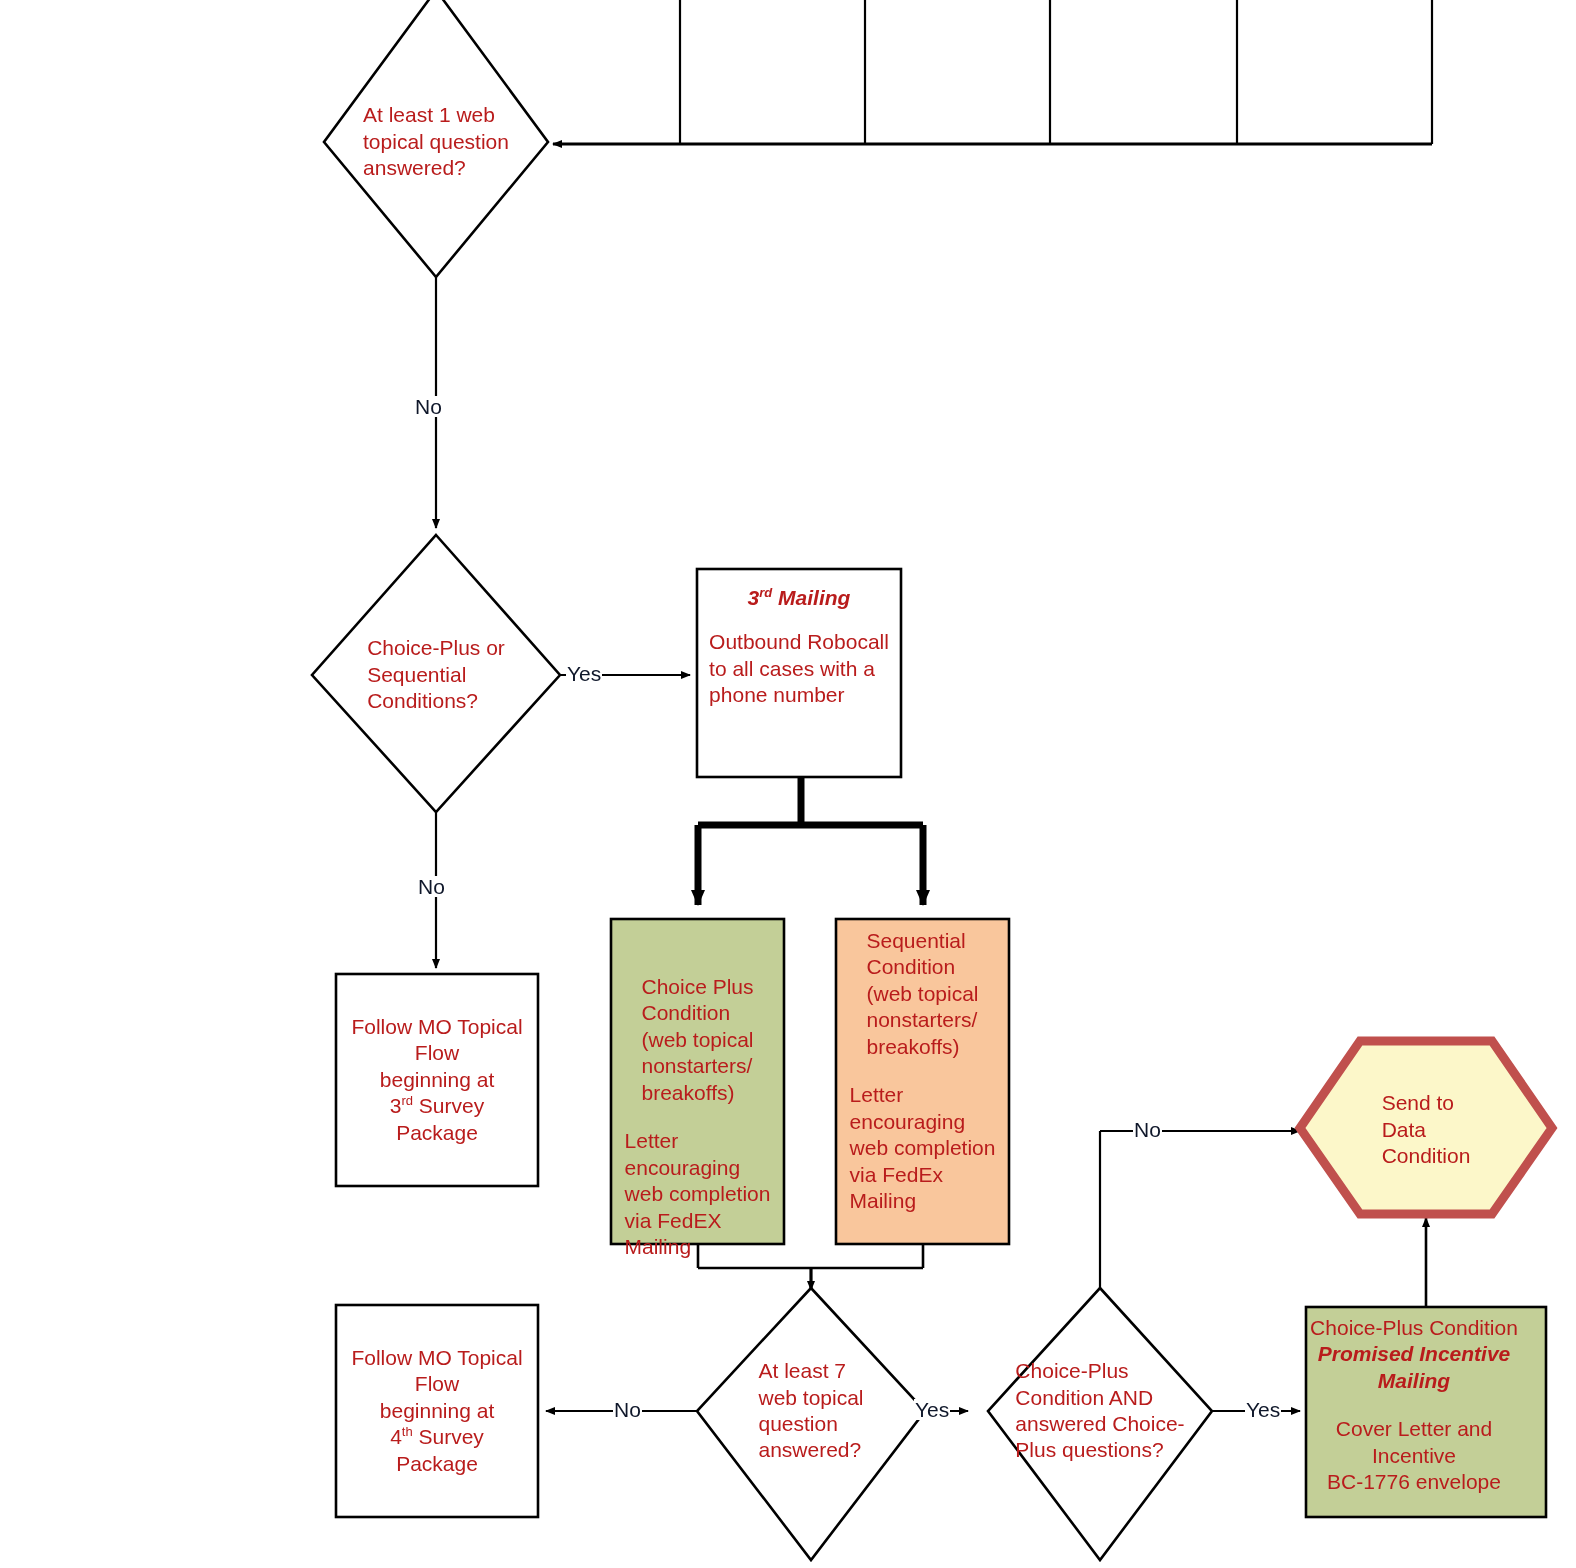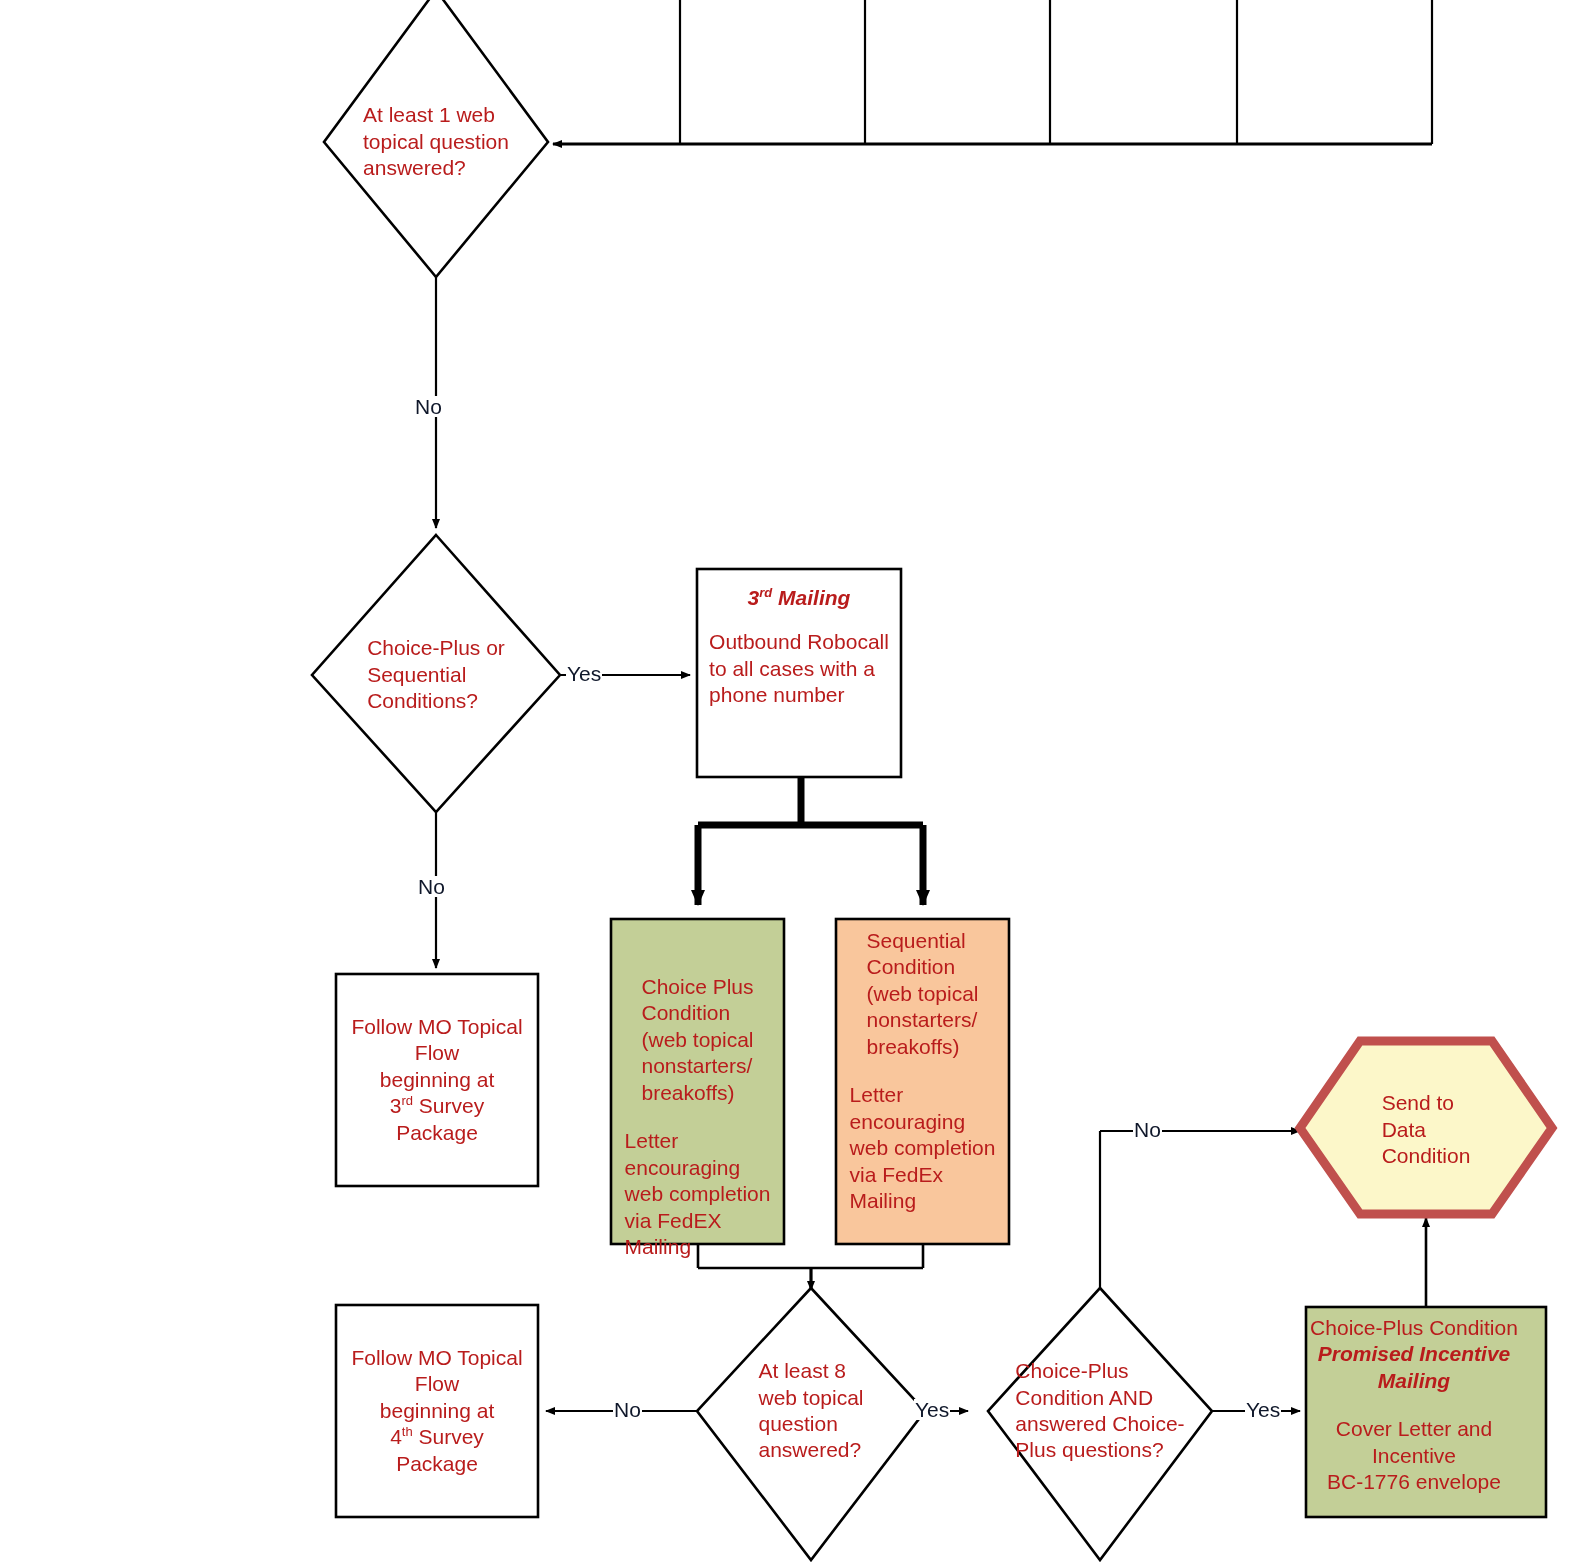--- a/index.html
+++ b/index.html
@@ -183,21 +183,21 @@
 nonstarters/
 breakoffs)</div>
     <div class="gap"></div>
     <div>Letter
 encouraging
 web completion
 via FedEx
 Mailing</div>
   </div>
 
-  <div class="node-text" style="left:713px; top:1345px; width:196px; height:132px;">At least 8
+  <div class="node-text" style="left:713px; top:1345px; width:196px; height:132px;">At least 7
 web topical
 question
 answered?</div>
 
   <div class="node-text" style="left:988px; top:1345px; width:224px; height:132px;">Choice-Plus
 Condition AND
 answered Choice-
 Plus questions?</div>
 
   <div class="node-text" style="left:1294px; top:1315px; width:240px; height:196px; justify-content:flex-start;">

